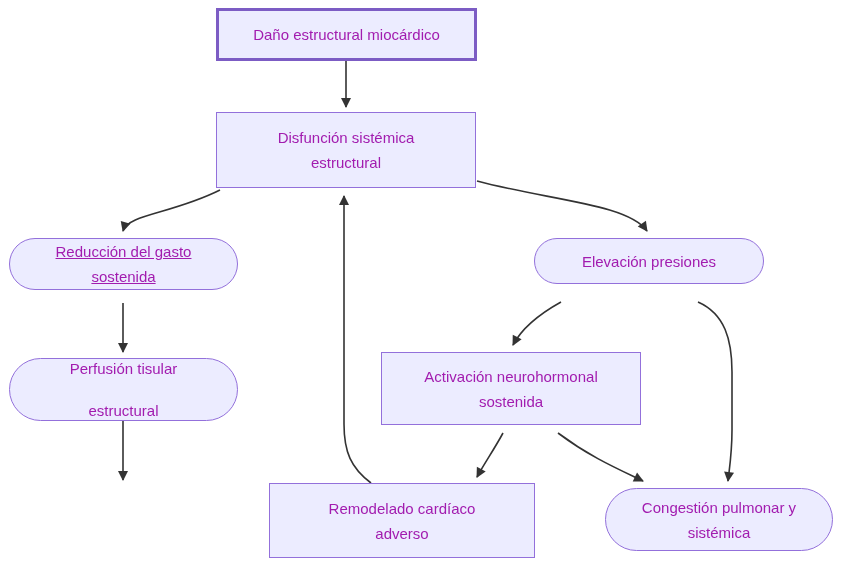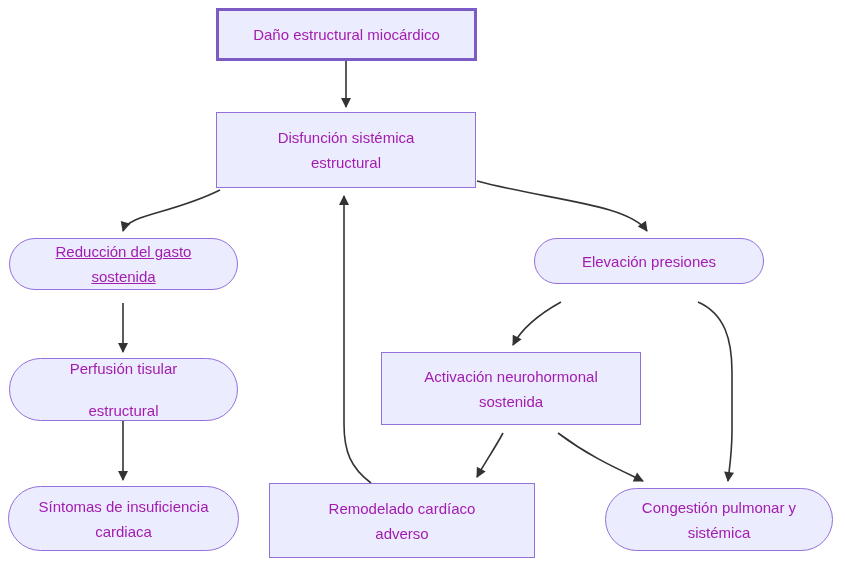--- a/index.html
+++ b/index.html
@@ -86,24 +86,20 @@
   <div class="node stadium" style="left:9px; top:358px; width:229px; height:63px;gap:17px;">
     <span class="line">Perfusión tisular</span>
     <span class="line">estructural</span>
   </div>
 
   <div class="node" style="left:381px; top:352px; width:260px; height:73px;">
     <span class="line">Activación neurohormonal</span>
     <span class="line">sostenida</span>
   </div>
 
-  <div class="node stadium" style="left:8px; top:486px; width:231px; height:65px;">
-    <span class="line">Síntomas de insuficiencia</span>
-    <span class="line">cardiaca</span>
-  </div>
 
   <div class="node" style="left:269px; top:483px; width:266px; height:75px;">
     <span class="line">Remodelado cardíaco</span>
     <span class="line">adverso</span>
   </div>
 
   <div class="node stadium" style="left:605px; top:488px; width:228px; height:63px;">
     <span class="line">Congestión pulmonar y</span>
     <span class="line">sistémica</span>
   </div>

